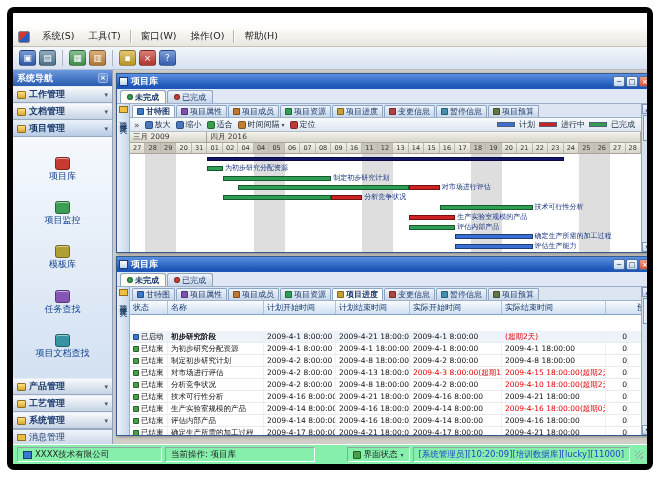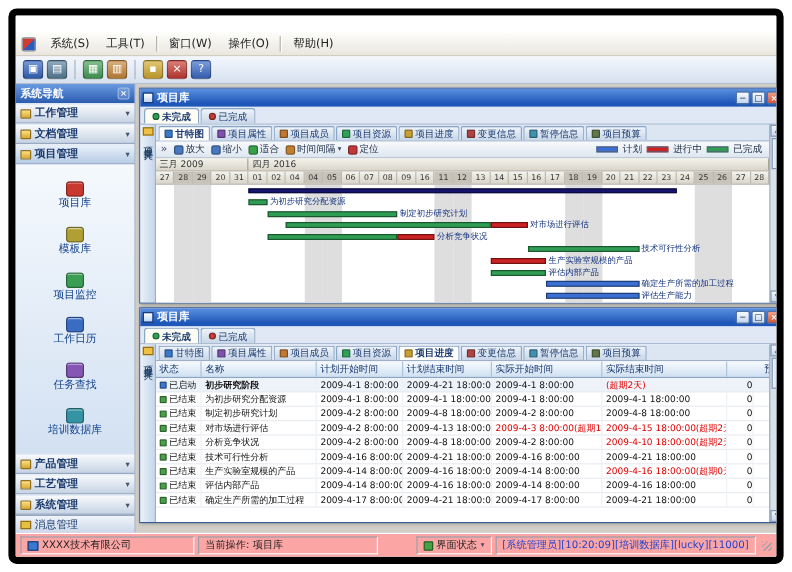--- a/index.html
+++ b/index.html
@@ -130,30 +130,30 @@
   .vs-fill { flex:1; }
 
   
   .table { flex:1; display:flex; flex-direction:column; min-height:0; overflow:hidden; }
   .t-head { height:14px; flex:none; display:flex; background:linear-gradient(#f8fbff,#cfe0f2);
             border-bottom:1px solid #8aa4c4; font-size:8px; color:#15356e; overflow:hidden; }
   .t-hcell { flex:none; border-right:1px solid #aec2da; display:flex; align-items:center; padding-left:3px;
              white-space:nowrap; overflow:hidden; }
   .t-rows { flex:1; overflow:hidden; background:#fff; }
   .t-row { display:flex; height:12px; font-size:7.5px; color:#111; border-bottom:1px solid #e8ecf1; overflow:hidden; }
-  .t-row.first { background:#eef3fa; }
+  .t-row.first { background:#eef3fa;margin-top:16px; }
   .t-row.first .t-cell:nth-child(2) { font-weight:bold; }
   .t-cell { flex:none; border-right:1px solid #edf0f4; padding-left:3px; display:flex; align-items:center; gap:2px;
             white-space:nowrap; overflow:hidden; }
   .t-cell.red { color:#e00000; }
   .row-icon { width:6px; height:6px; flex:none; border:1px solid rgba(0,0,0,.4); border-radius:1px; }
 
   
   .statusbar { height:20px; flex:none; display:flex; align-items:center; gap:3px; padding:0 4px;
-               background:#fca5a5; border-top:1px solid #fff; font-size:8.5px; color:#222; }
+               background:#86efac; border-top:1px solid #fff; font-size:8.5px; color:#222; }
   .sb-seg { height:15px; display:flex; align-items:center; gap:3px; padding:0 5px;
             border:1px solid; border-color:#9aa0aa #fafbfc #fafbfc #9aa0aa; white-space:nowrap; overflow:hidden; }
   .sb-seg.company { width:145px; }
   .sb-seg.operation { width:150px; }
   .sb-spacer { flex:1; }
   .pc-icon { width:9px; height:8px; background:#3a78d0; border:1px solid #1a3c78; }
   .state-icon { width:8px; height:8px; background:#48a048; border:1px solid #206020; border-radius:1px; }
   .session-text { color:#2244cc; }
   .grip { width:8px; height:8px; margin-left:2px;
           background:repeating-linear-gradient(135deg,#9aa0aa 0 1px,transparent 1px 3px); }
@@ -213,38 +213,34 @@
               <span class="sb-group-label">项目管理</span>
               <span class="sb-chevron">▾</span>
             </div>
           </div>
         <div class="sb-panel" id="sb-items">
             <div class="sb-item">
               <span class="sb-item-icon" style="background: rgb(200, 58, 48);"></span>
               <span class="sb-item-label">项目库</span>
             </div>
             <div class="sb-item">
+              <span class="sb-item-icon" style="background: rgb(60, 158, 84);"></span>
+              <span class="sb-item-label">项目监控</span>
+            </div>
+            <div class="sb-item">
               <span class="sb-item-icon" style="background: rgb(176, 160, 52);"></span>
               <span class="sb-item-label">模板库</span>
-            </div>
-            <div class="sb-item">
-              <span class="sb-item-icon" style="background: rgb(60, 158, 84);"></span>
-              <span class="sb-item-label">项目监控</span>
-            </div>
-            <div class="sb-item">
-              <span class="sb-item-icon" style="background: rgb(58, 108, 196);"></span>
-              <span class="sb-item-label">工作日历</span>
             </div>
             <div class="sb-item">
               <span class="sb-item-icon" style="background: rgb(134, 86, 180);"></span>
               <span class="sb-item-label">任务查找</span>
             </div>
             <div class="sb-item">
               <span class="sb-item-icon" style="background: rgb(52, 148, 164);"></span>
-              <span class="sb-item-label">培训数据库</span>
+              <span class="sb-item-label">项目文档查找</span>
             </div>
           </div>
         <div id="sb-bottom">
             <div class="sb-group">
               <span class="sb-group-icon"></span>
               <span class="sb-group-label">产品管理</span>
               <span class="sb-chevron">▾</span>
             </div>
             <div class="sb-group">
               <span class="sb-group-icon"></span>

